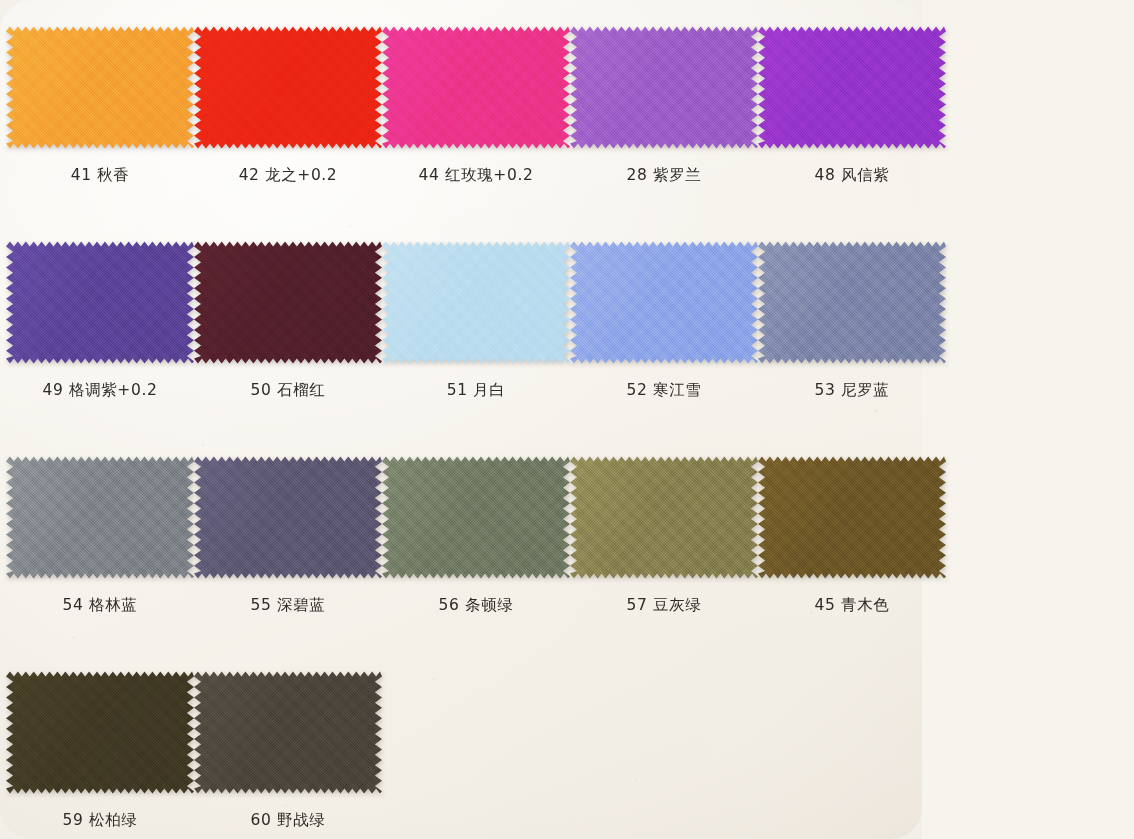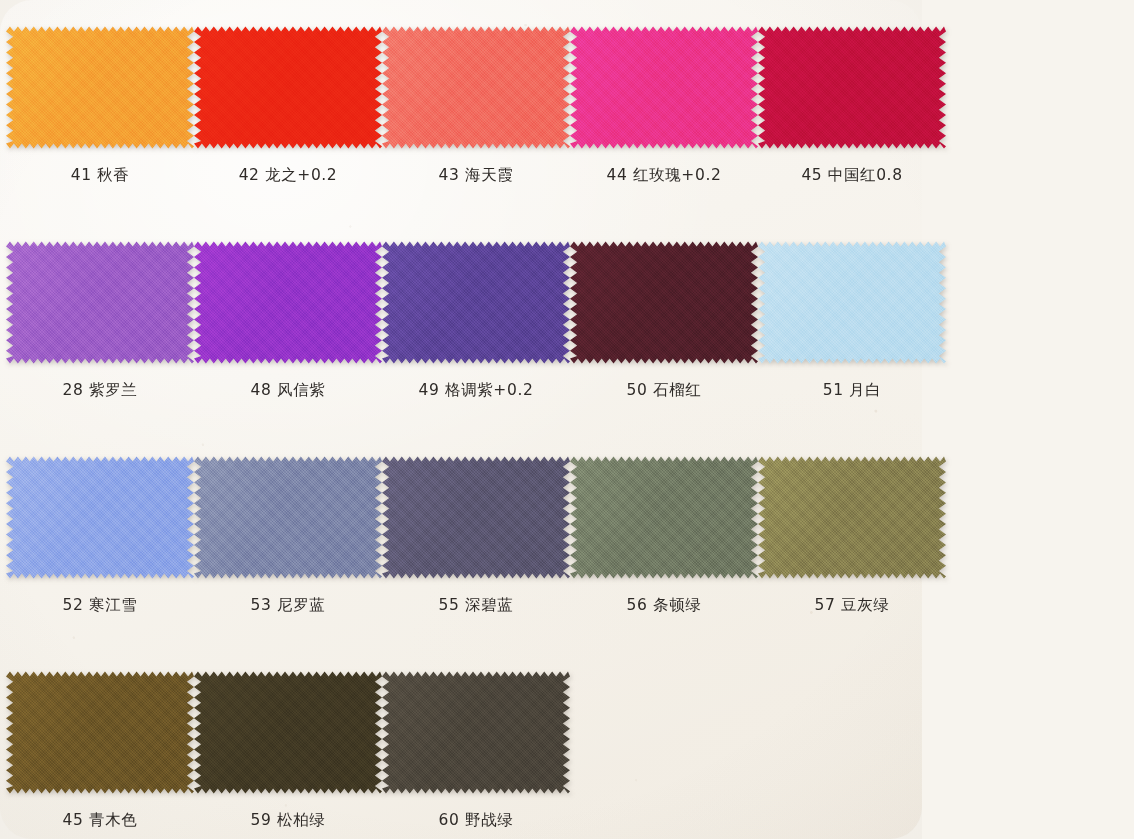--- a/index.html
+++ b/index.html
@@ -155,38 +155,26 @@
         <div class="caption">41 秋香</div>
       </div>
       <div class="cell">
         <div class="swatch-wrap">
           <div class="swatch" style="background-color: rgb(236, 37, 19);"></div>
         </div>
         <div class="caption">42 龙之+0.2</div>
       </div>
       <div class="cell">
         <div class="swatch-wrap">
-          <div class="swatch" style="background-color: rgb(242, 106, 94);"></div>
-        </div>
-        <div class="caption">43 海天霞</div>
-      </div>
-      <div class="cell">
-        <div class="swatch-wrap">
           <div class="swatch" style="background-color: rgb(236, 51, 137);"></div>
         </div>
         <div class="caption">44 红玫瑰+0.2</div>
       </div>
       <div class="cell">
         <div class="swatch-wrap">
-          <div class="swatch" style="background-color: rgb(194, 16, 60);"></div>
-        </div>
-        <div class="caption">45 中国红0.8</div>
-      </div>
-      <div class="cell">
-        <div class="swatch-wrap">
           <div class="swatch" style="background-color: rgb(154, 92, 198);"></div>
         </div>
         <div class="caption">28 紫罗兰</div>
       </div>
       <div class="cell">
         <div class="swatch-wrap">
           <div class="swatch" style="background-color: rgb(147, 51, 201);"></div>
         </div>
         <div class="caption">48 风信紫</div>
       </div>
@@ -212,20 +200,26 @@
         <div class="swatch-wrap">
           <div class="swatch" style="background-color: rgb(140, 164, 232);"></div>
         </div>
         <div class="caption">52 寒江雪</div>
       </div>
       <div class="cell">
         <div class="swatch-wrap">
           <div class="swatch" style="background-color: rgb(123, 132, 168);"></div>
         </div>
         <div class="caption">53 尼罗蓝</div>
+      </div>
+      <div class="cell">
+        <div class="swatch-wrap">
+          <div class="swatch" style="background-color: rgb(125, 130, 136);"></div>
+        </div>
+        <div class="caption">54 格林蓝</div>
       </div>
       <div class="cell">
         <div class="swatch-wrap">
           <div class="swatch" style="background-color: rgb(90, 86, 112);"></div>
         </div>
         <div class="caption">55 深碧蓝</div>
       </div>
       <div class="cell">
         <div class="swatch-wrap">
           <div class="swatch" style="background-color: rgb(111, 120, 98);"></div>

